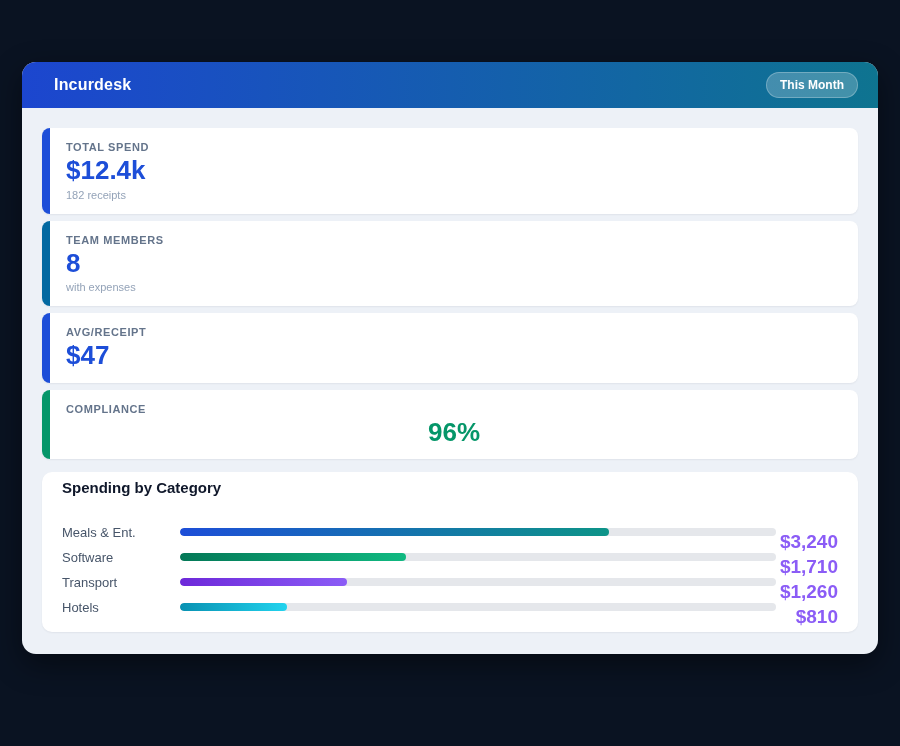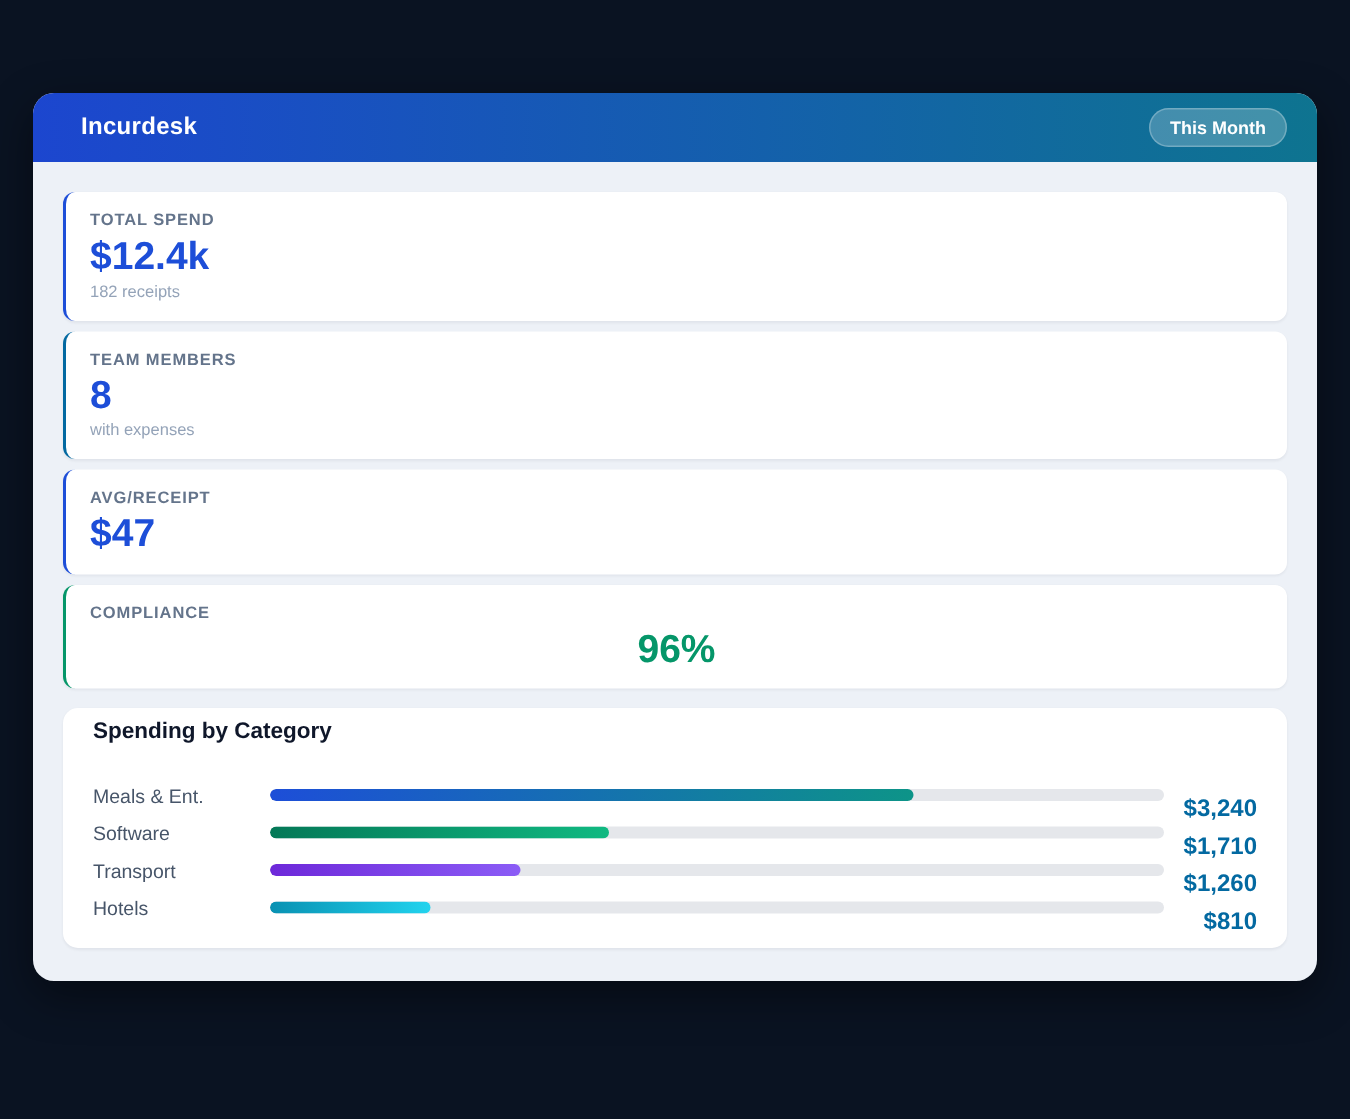--- a/index.html
+++ b/index.html
@@ -39,21 +39,21 @@
     padding: 5px 13px;
     border-radius: 999px;
     cursor: pointer;
   }
   .content {
     padding: 20px 20px 22px 20px;
   }
   .stat-card {
     background: #ffffff;
     border-radius: 8px;
-    border-left: 2px solid #701a75;
+    border-left: 8px solid #701a75;
     padding: 13px 16px 13px 16px;
     margin-bottom: 7px;
     box-shadow: 0 1px 2px rgba(15,23,42,0.06);
   }
   .stat-label {
     font-size: 11px;
     font-weight: bold;
     letter-spacing: 0.6px;
     color: #64748b;
     text-transform: uppercase;
@@ -98,23 +98,23 @@
     background: #e5e7eb;
     border-radius: 4px;
     overflow: hidden;
   }
   .bar-fill {
     height: 100%;
     border-radius: 4px;
     width: 0%;
   }
   .category-value {
-    font-size: 16px;
+    font-size: 19px;
     font-weight: bold;
-    color: #0369a1;
+    color: #8b5cf6;
     text-align: right;
     margin-top: 20px;
   }
 </style>
 </head>
 <body>
 
 <div class="app-window">
 
   <div class="app-header" style="background: linear-gradient(90deg, rgb(28, 70, 207), rgb(14, 116, 144)); padding-left: 32px;">

